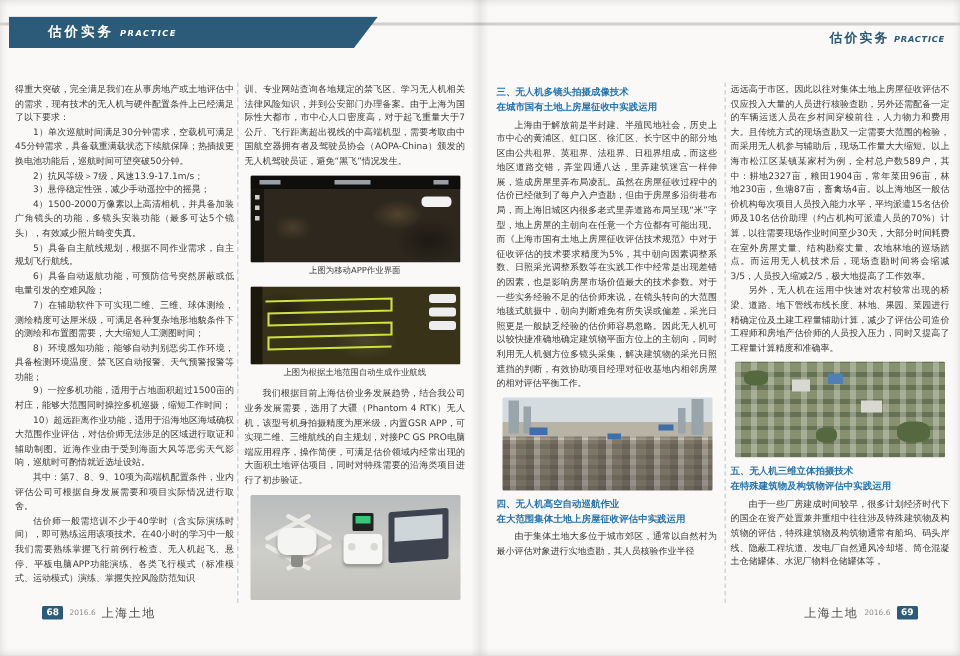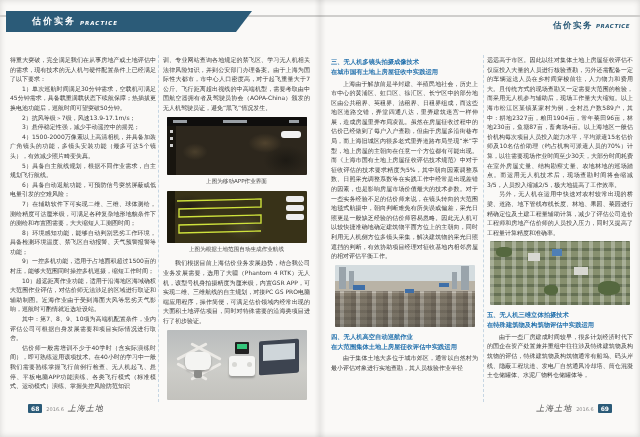--- a/index.html
+++ b/index.html
@@ -107,21 +107,21 @@
     #87906f;}
   .fig-sat .g{position:absolute;background:#55683f;border-radius:40%;}
   .fig-sat .r1{position:absolute;background:#d8d8d2;}
   .fig-sat .rb{position:absolute;background:#4f7fb5;}
   
   .footer{position:absolute;top:403px;display:flex;align-items:center;gap:4px;}
   #foot-l{left:28px;}
   #foot-r{right:28px;}
   .pgbox{background:#2b5b78;color:#fff;font-size:6px;font-weight:bold;padding:1px 3px;border-radius:1px;}
   .issue{font-size:5px;color:#8a8a8a;}
-  .logo{font-family:"DejaVu Serif",serif;font-style:italic;font-size:8px;color:#4c4c4c;letter-spacing:1px;}
+  .logo{font-family:"DejaVu Serif",serif;font-size:8px;color:#4c4c4c;letter-spacing:1px;}
 </style>
 </head>
 <body>
 
 <div class="spread">
   <div class="top-rule"></div>
   <div class="seam"></div>
 
   <div class="banner">
     <span class="cn">估价实务</span>

